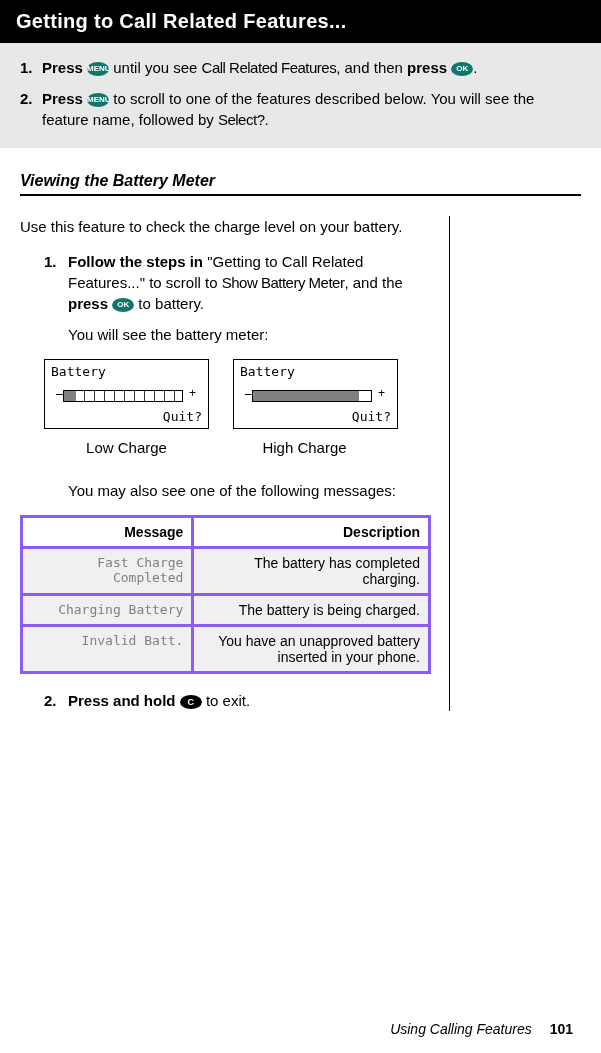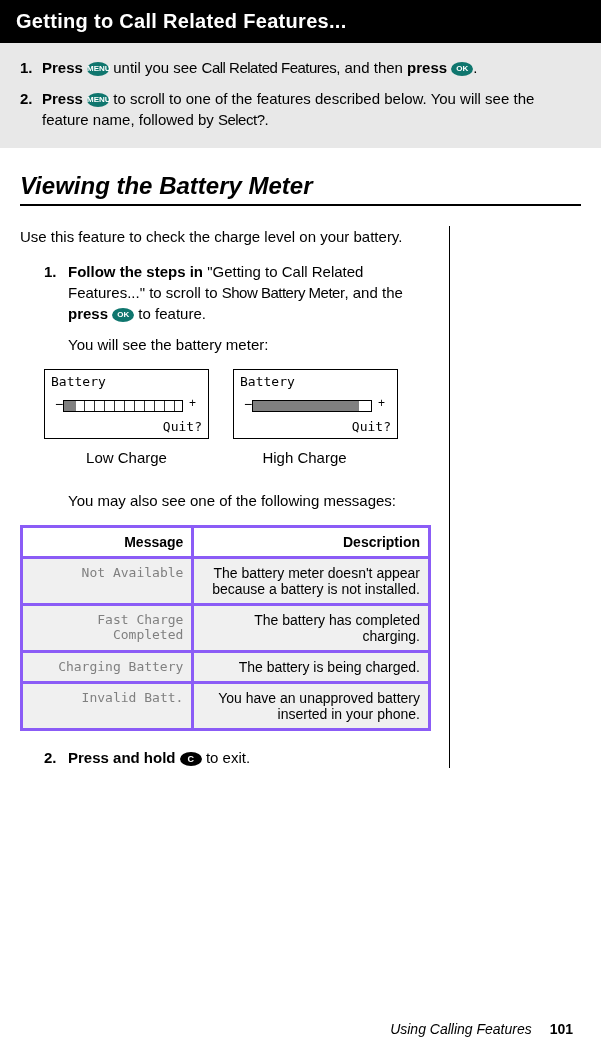--- a/index.html
+++ b/index.html
@@ -44,21 +44,21 @@
       text-align: center;
       vertical-align: middle;
       padding: 0;
     }
     .section {
       padding: 24px 20px 0 20px;
     }
     .section-title {
       font-weight: 900;
       font-style: italic;
-      font-size: 24px;
+      font-size: 16px;
       border-bottom: 2px solid #000;
       padding-bottom: 4px;
       margin-bottom: 20px;
     }
     .col-left {
       width: 430px;
       border-right: 1.5px solid #000;
       padding-right: 18px;
     }
     .col-left p { line-height: 1.4; margin-bottom: 14px; }
@@ -176,21 +176,21 @@
 
 <div class="section">
   <h2 class="section-title">Viewing the Battery Meter</h2>
 
   <div class="col-left">
     <p>Use this feature to check the charge level on your battery.</p>
 
     <ol class="inner-ol">
       <li>
         <span class="num">1.</span>
-        <b>Follow the steps in </b><span>"Getting to Call Related Features..." to scroll to </span><span class="lcd">Show Battery Meter</span><span>, and the </span><b>press </b><span class="btn-oval">OK</span><span> to feature.</span>
+        <b>Follow the steps in </b><span>"Getting to Call Related Features..." to scroll to </span><span class="lcd">Show Battery Meter</span><span>, and the </span><b>press </b><span class="btn-oval">OK</span><span> to battery.</span>
         <p style="margin-top:10px;">You will see the battery meter:</p>
       </li>
     </ol>
 
     <div class="meters-row">
       <div class="meter-box">
         <span class="meter-label-top">Battery</span>
         <span class="meter-minus">−</span>
         <div class="meter-bar">
           <div class="meter-ticks"></div>
@@ -217,24 +217,20 @@
 
     <p style="padding-left:48px;">You may also see one of the following messages:</p>
 
     <table class="msg-table">
       <tbody>
           <tr>
         <th>Message</th>
         <th>Description</th>
       </tr>
       <tr class="alt">
-        <td class="msg-col">Not Available</td>
-        <td>The battery meter doesn't appear because a battery is not installed.</td>
-      </tr>
-      <tr class="alt">
         <td class="msg-col">Fast Charge Completed</td>
         <td>The battery has completed charging.</td>
       </tr>
       <tr class="alt">
         <td class="msg-col">Charging Battery</td>
         <td>The battery is being charged.</td>
       </tr>
       <tr class="alt">
         <td class="msg-col">Invalid Batt.</td>
         <td>You have an unapproved battery inserted in your phone.</td>

